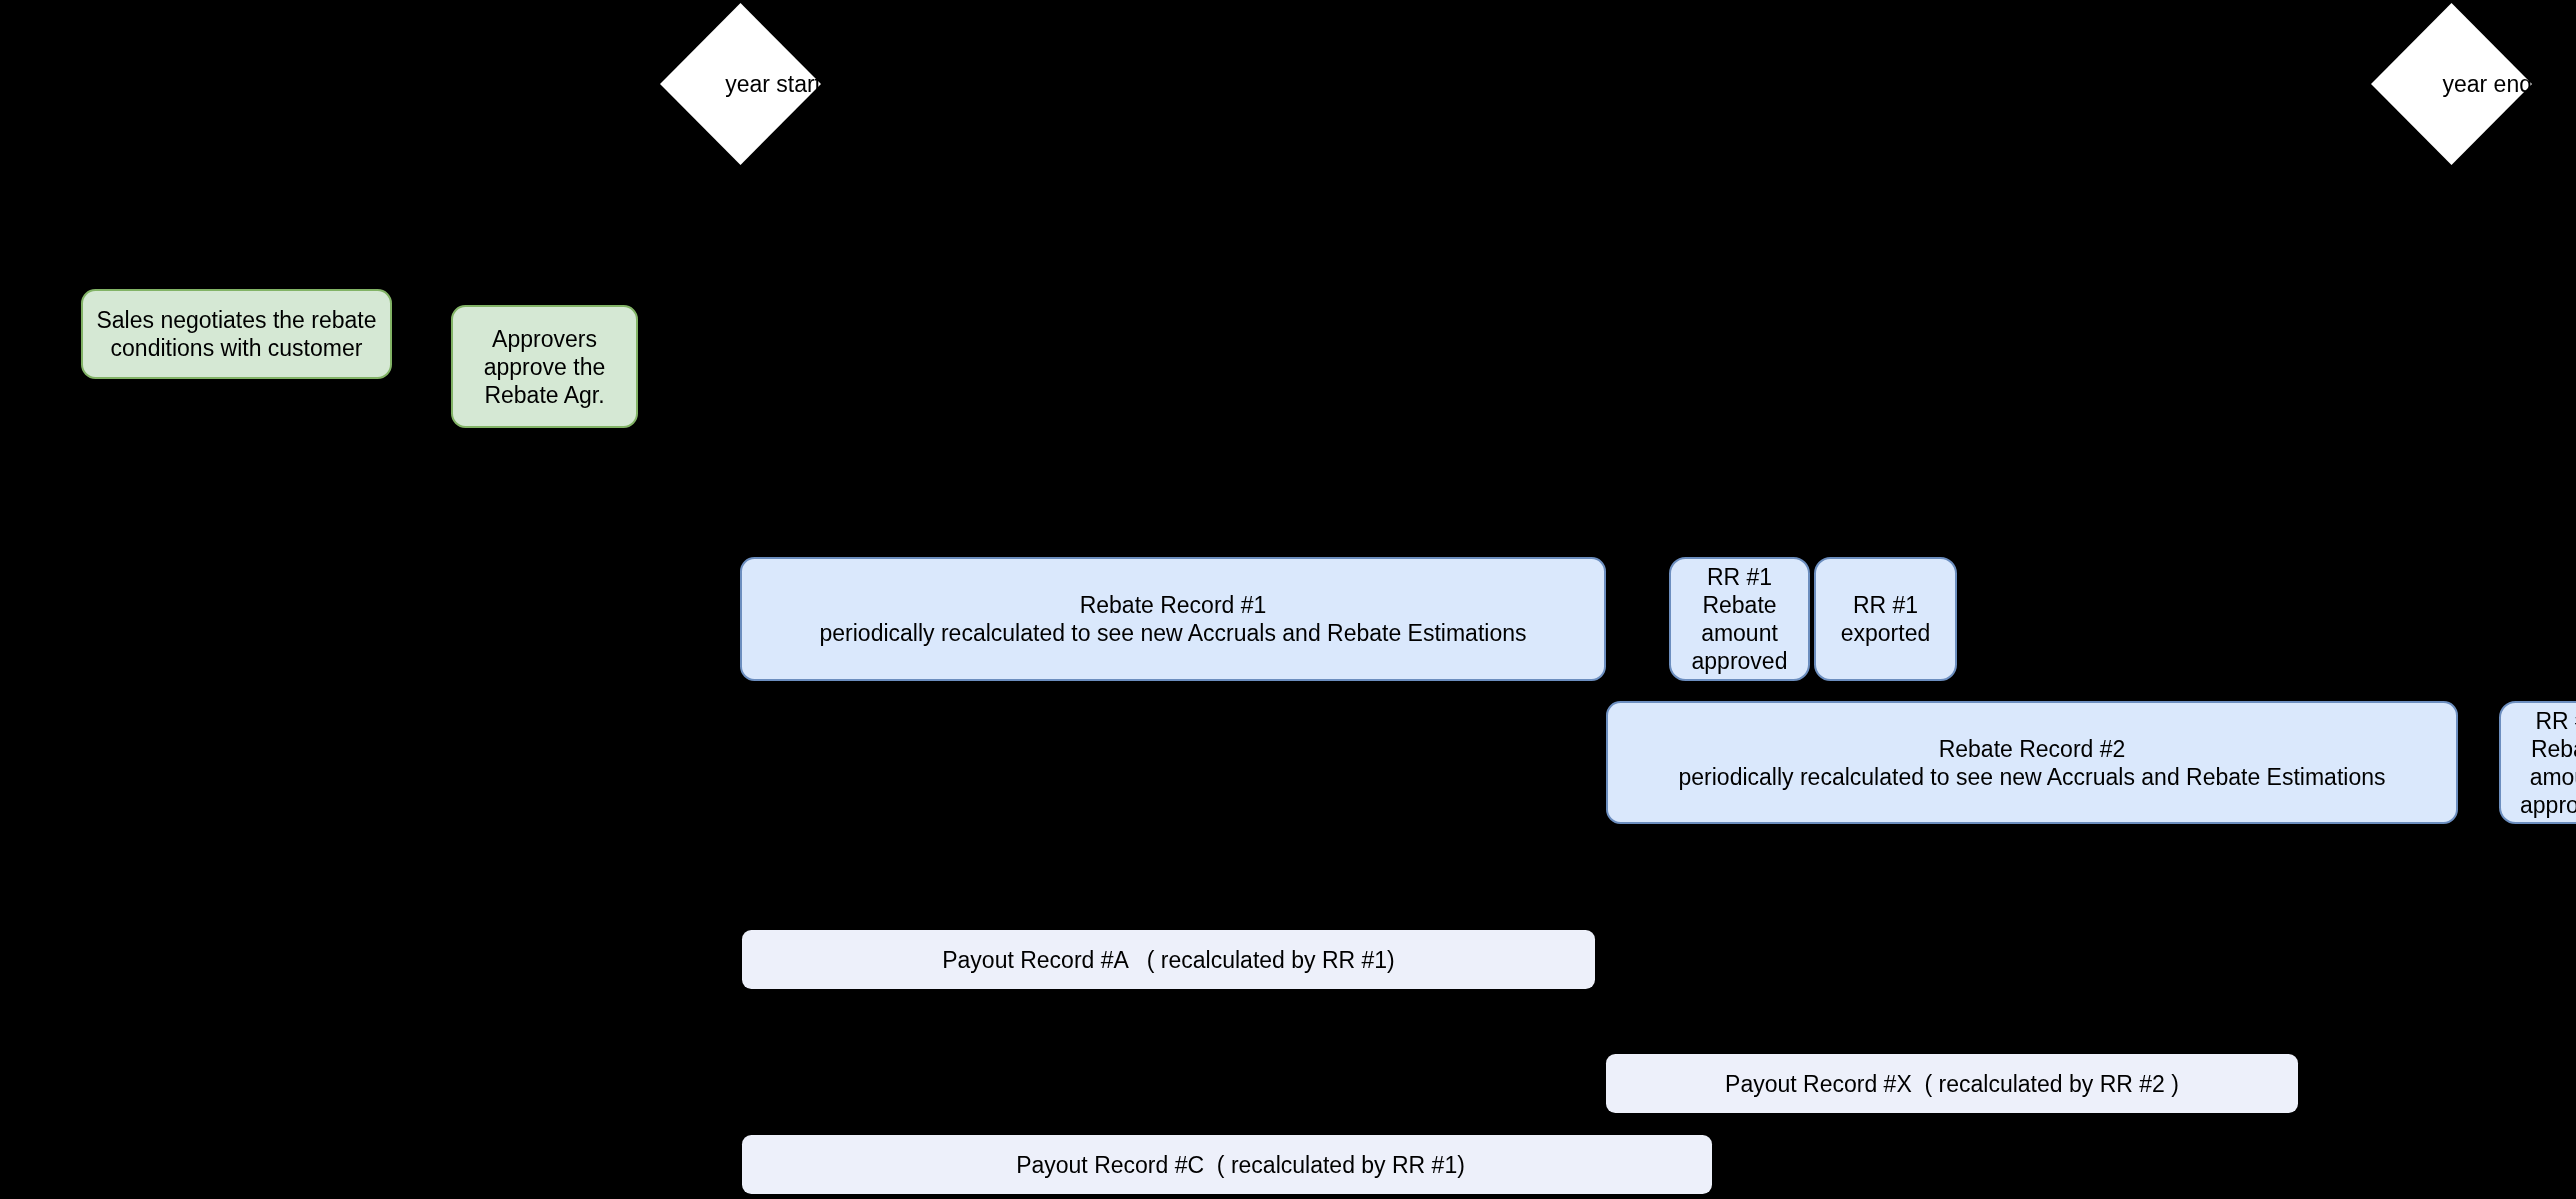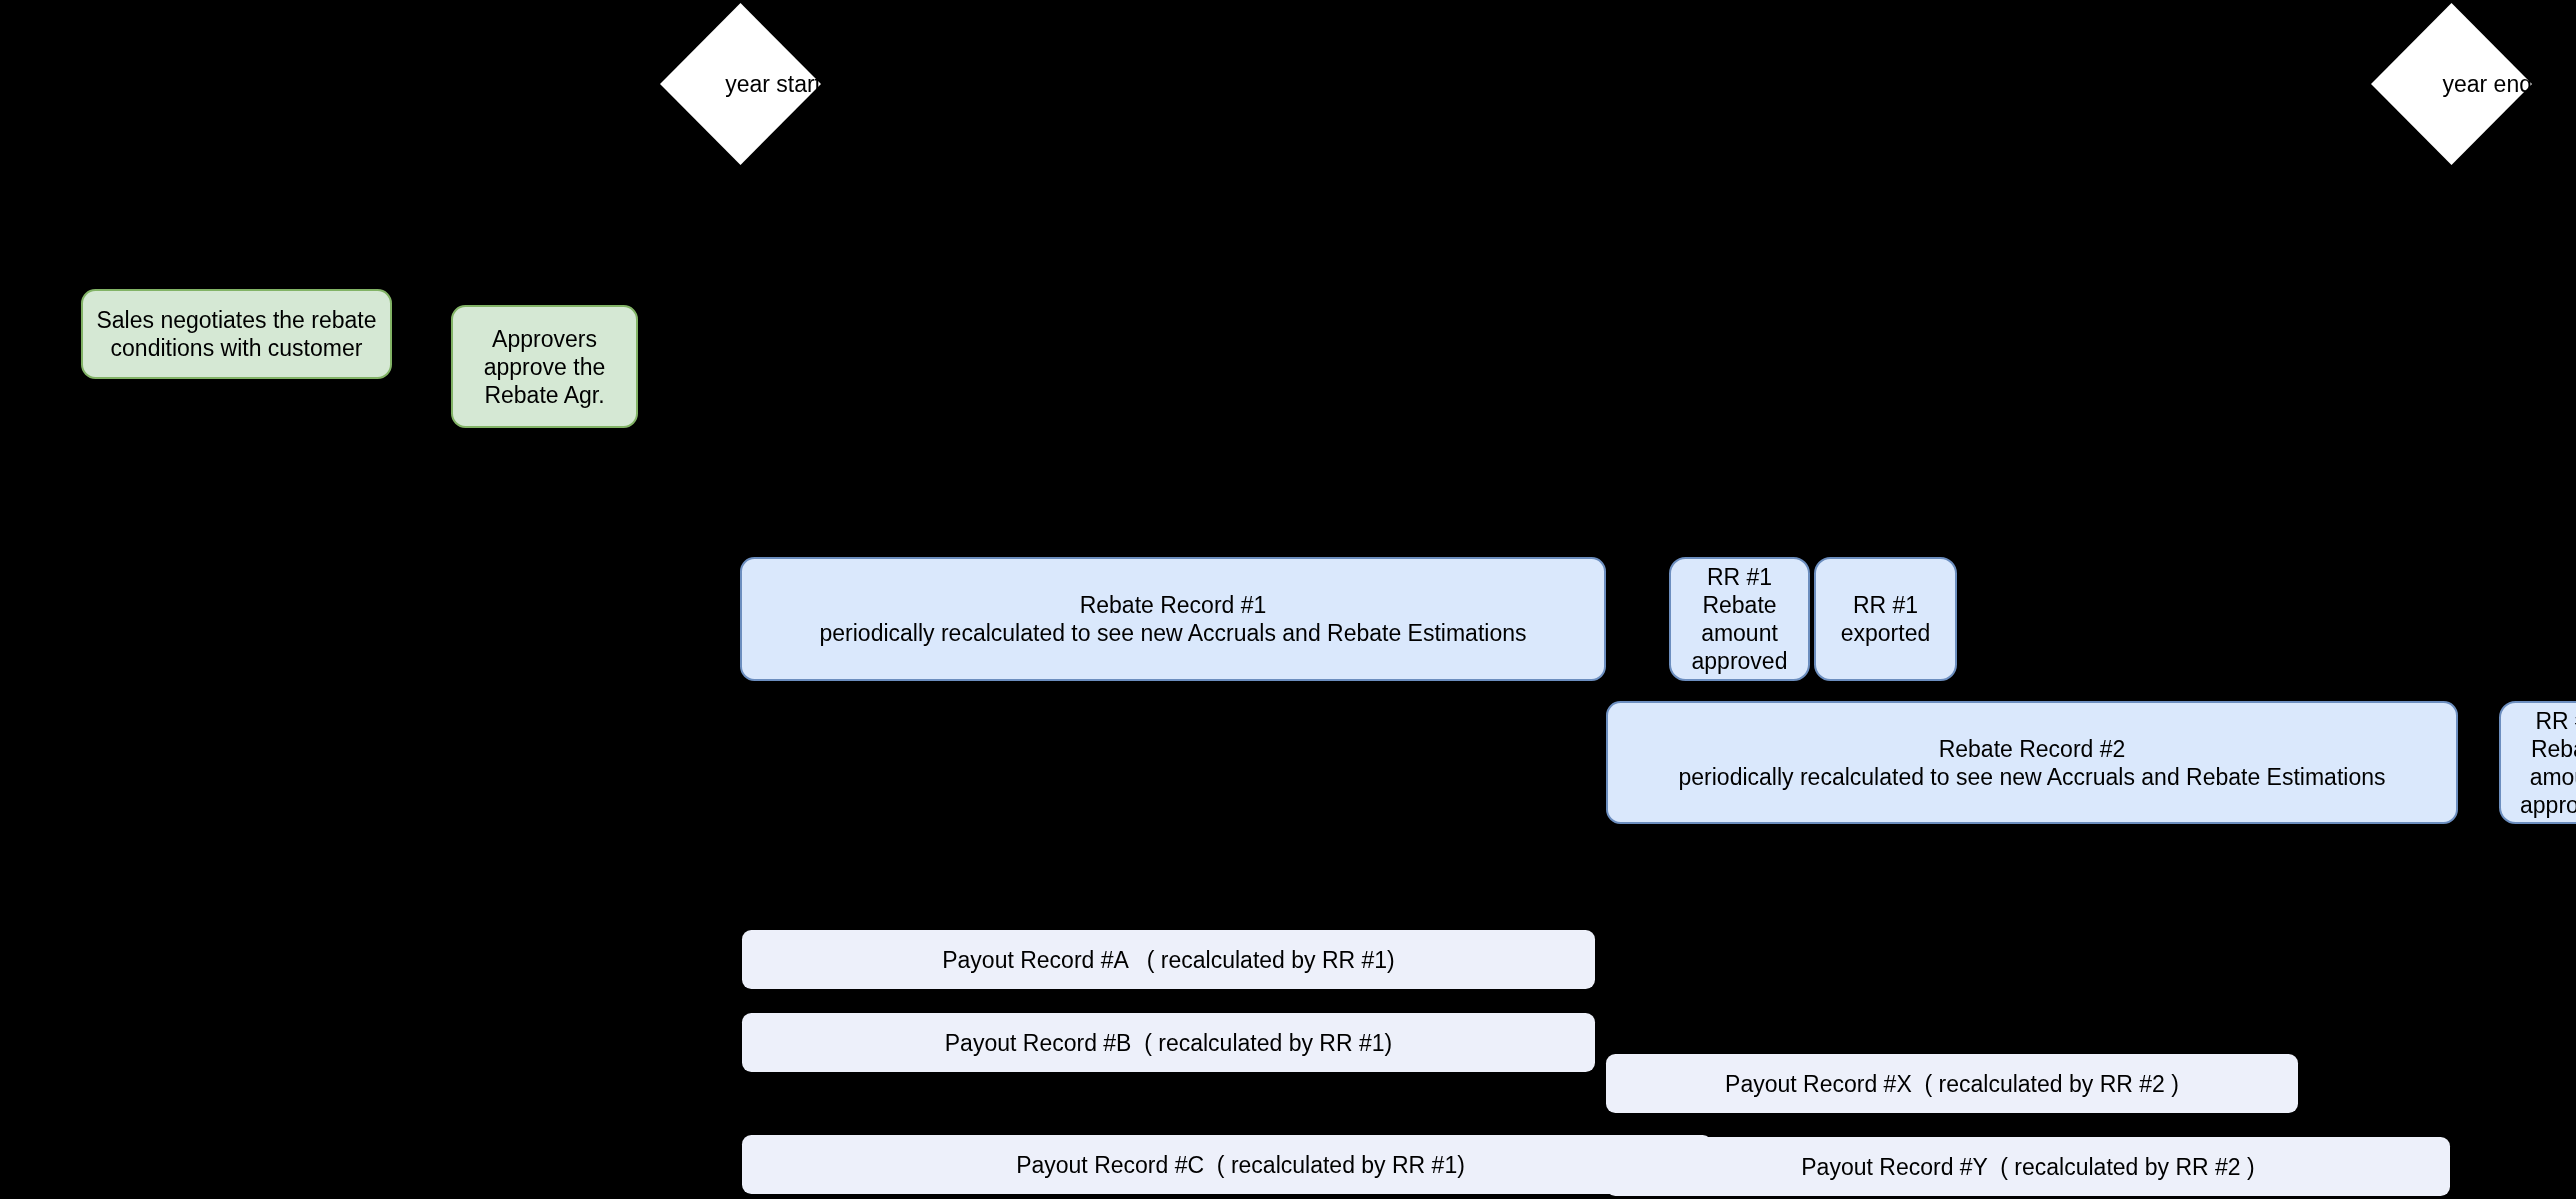--- a/index.html
+++ b/index.html
@@ -89,30 +89,24 @@
     <div class="label-line">RR #2
 Rebate
 amount
 approved</div>
   </div>
 
   <div class="box payout" style="left:742px;top:930px;width:853px;height:59px;">
     <div class="label-line">Payout Record #A   ( recalculated by RR #1)</div>
   </div>
 
-  <div class="box payout" style="left:742px;top:1013px;width:853px;height:59px;">
-    <div class="label-line">Payout Record #B  ( recalculated by RR #1)</div>
-  </div>
 
   <div class="box payout" style="left:742px;top:1135px;width:970px;height:59px;padding-left:27px;">
     <div class="label-line">Payout Record #C  ( recalculated by RR #1)</div>
   </div>
 
   <div class="box payout" style="left:1606px;top:1054px;width:692px;height:59px;">
     <div class="label-line">Payout Record #X  ( recalculated by RR #2 )</div>
   </div>
 
-  <div class="box payout" style="left:1606px;top:1137px;width:844px;height:59px;">
-    <div class="label-line">Payout Record #Y  ( recalculated by RR #2 )</div>
-  </div>
 
 </div>
 
 
 </body></html>

